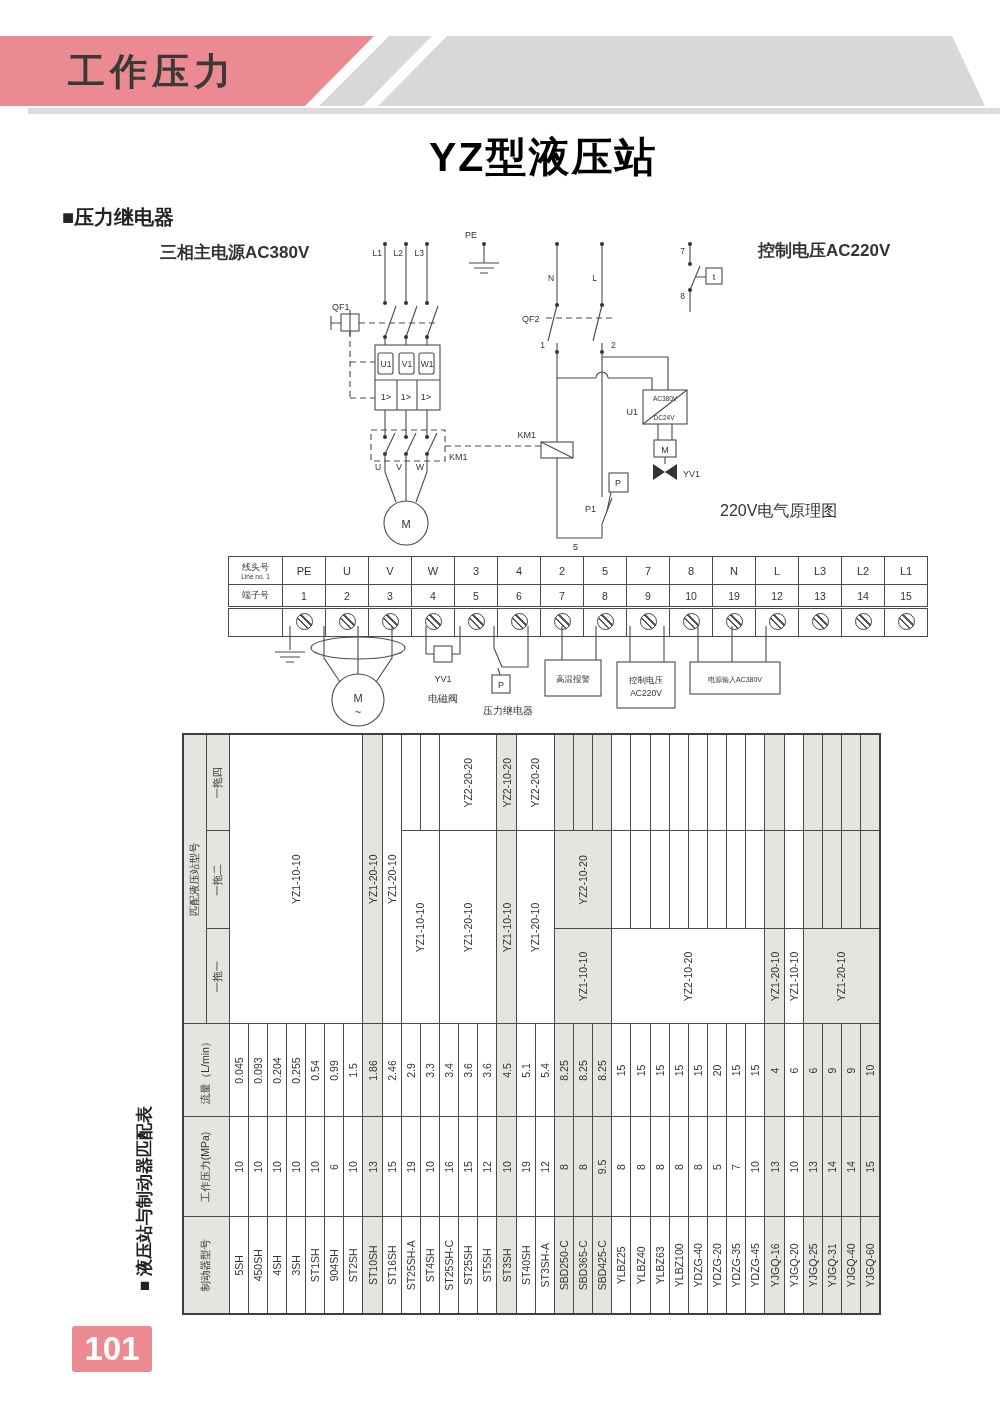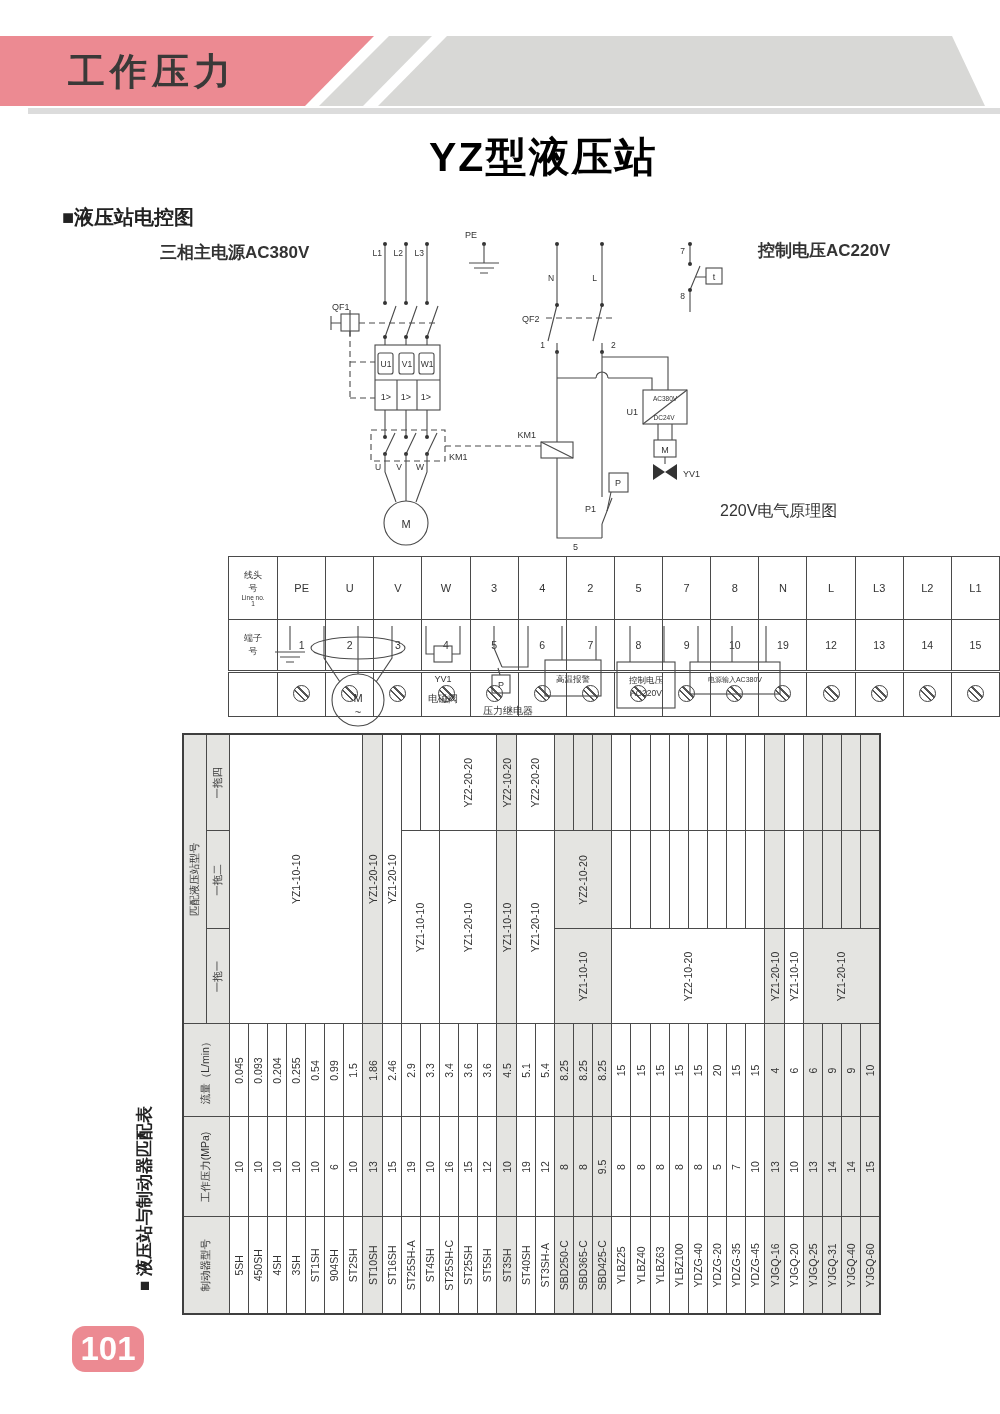--- a/index.html
+++ b/index.html
@@ -25,51 +25,51 @@
   svg{overflow:visible;}
   svg .w{stroke:#4a4a4a;stroke-width:1.1;fill:none;}
   svg .d{stroke:#4a4a4a;stroke-width:1.1;fill:none;stroke-dasharray:6 4;}
   svg .dot{fill:#333;stroke:none;}
   svg text{fill:#333;font-family:"Liberation Sans","DejaVu Sans",sans-serif;}
   svg .t9{font-size:9px;} svg .t8{font-size:8.5px;} svg .t7{font-size:7px;}
   svg .t65{font-size:6.5px;} svg .t11{font-size:11px;} svg .t10{font-size:10px;}
   
   .term-wrap{left:228px;top:556px;}
   table.term{border-collapse:collapse;table-layout:fixed;}
-  table.term td{border:1px solid #4a4a4a;text-align:center;padding:12px;font-size:11px;}
+  table.term td{border:1px solid #4a4a4a;text-align:center;padding:4px;font-size:11px;}
   table.term td.lab{font-size:9px;text-align:center;}
   table.term .sub{font-size:6.5px;line-height:6px;}
   table.term tr.circles td{border-top:3px double #4a4a4a;}
   .tcircle{display:inline-block;width:15px;height:15px;border:1px solid #444;border-radius:50%;
      background:linear-gradient(45deg,transparent 34%,#555 34%,#555 42%,transparent 42%,transparent 56%,#555 56%,#555 64%,transparent 64%);}
   
   .match-wrap{left:182px;top:735px;width:696px;height:580px;}
   .match-inner{position:absolute;left:0;top:0;width:580px;height:696px;
                transform-origin:0 0;transform:translateY(580px) rotate(-90deg);}
   table.match{border-collapse:collapse;table-layout:fixed;width:580px;height:696px;
               font-size:10.5px;border:2px solid #3f3f3f;}
   table.match td{border:1px solid #4a4a4a;text-align:center;padding:0;white-space:nowrap;overflow:hidden;color:#333;}
   table.match td.g{background:#e4e4e1;}
   .match-label{left:36px;top:1188px;width:215px;height:21px;text-align:center;
                font-size:17px;font-weight:bold;color:#222;transform:rotate(-90deg);white-space:nowrap;}
   
-  .page-num{left:72px;top:1326px;width:72px;height:46px;background:#ec8a92;border-radius:13px;
+  .page-num{left:72px;top:1326px;width:80px;height:46px;background:#ec8a92;border-radius:3px;
             color:#fff;font-size:33px;font-weight:bold;text-align:center;line-height:46px;}
 </style>
 </head>
 <body>
 
 <div class="abs band-thin"></div>
 <div class="abs band-main"></div>
 <div class="abs band-sliver"></div>
 <div class="abs band-pink"></div>
 <div class="abs banner-title">工作压力</div>
 
 <div class="abs page-title">YZ型液压站</div>
-<div class="abs sec-heading">■液压站电控图</div>
+<div class="abs sec-heading">■压力继电器</div>
 <div class="abs lbl-main-power">三相主电源AC380V</div>
 <div class="abs lbl-ctrl-volt">控制电压AC220V</div>
 <div class="abs lbl-principle">220V电气原理图</div>
 
 <svg class="abs" style="left:325px;top:228px" width="410" height="332" viewBox="325 228 410 332">
 
   <g>
     <text x="477" y="238" class="t9" text-anchor="end">PE</text>
     <circle class="dot" cx="484" cy="244" r="2"></circle>
     <path class="w" d="M484,244 V263 M469,263 H499 M474,268 H494 M480,273 H488"></path>

